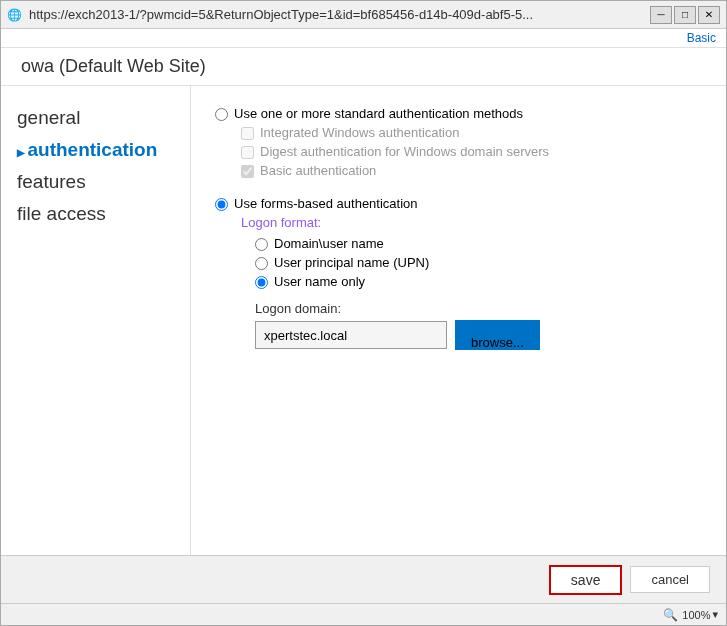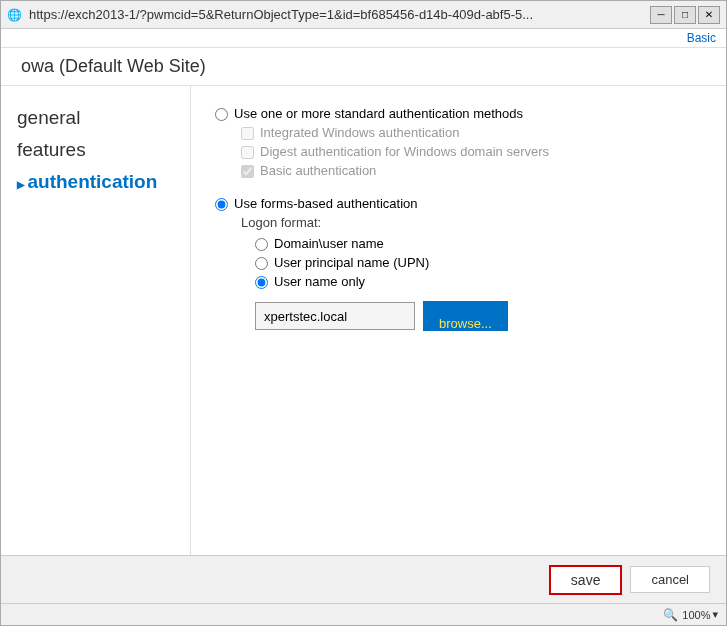--- a/index.html
+++ b/index.html
@@ -143,21 +143,21 @@
     }
     .disabled-text {
       color: #999;
     }
     .forms-section {
       margin-top: 18px;
     }
     .logon-format-label {
       margin-left: 26px;
       margin-bottom: 6px;
-      color: #404040;
+      color: #8b5cf6;
       font-size: 13px;
     }
     .logon-format-options {
       margin-left: 40px;
     }
     .logon-domain-section {
       margin-left: 40px;
       margin-top: 12px;
     }
     .logon-domain-label {
@@ -166,27 +166,27 @@
     }
     .domain-input-row {
       display: flex;
       align-items: center;
       gap: 8px;
     }
     .domain-input {
       border: 1px solid #999;
       padding: 4px 8px;
       font-size: 13px;
-      width: 160px;
+      width: 192px;
       height: 28px;
       background: #f5f5f5;
     }
     .browse-btn {
       background: #0072c6;
-      color: #fde047;
+      color: #000000;
       border: none;
       padding: 15px 16px;
       height: 28px;
       cursor: pointer;
       font-size: 13px;
     }
     .footer {
       background: #f0f0f0;
       border-top: 1px solid #ccc;
       display: flex;
@@ -262,25 +262,28 @@
   <div class="page-title-bar">
     <div class="page-title">owa (Default Web Site)</div>
   </div>
 
   <div class="content-area">
 
     <div class="sidebar">
       <div class="sidebar-item">
         <span>general</span>
       </div>
+      <div class="sidebar-item active">
+        <span>authentication</span>
+      </div>
       <div class="sidebar-item">
         <span>features</span>
       </div>
-      <div class="sidebar-item active">
-        <span>authentication</span>
+      <div class="sidebar-item">
+        <span>file access</span>
       </div>
     </div>
 
     <div class="main-panel">
 
       <div class="radio-group">
         <div class="radio-row">
           <input type="radio" name="auth-type" id="standard-auth" style="">
           <label for="standard-auth">Use one or more standard authentication methods</label>
         </div>
@@ -317,20 +320,21 @@
             <input type="radio" name="logon-format" id="upn" style="">
             <label for="upn">User principal name (UPN)</label>
           </div>
           <div class="radio-row">
             <input type="radio" name="logon-format" id="user-name-only" checked="" style="">
             <label for="user-name-only">User name only</label>
           </div>
         </div>
 
         <div class="logon-domain-section">
+          <div class="logon-domain-label">Logon domain:</div>
           <div class="domain-input-row">
             <input type="text" class="domain-input" value="xpertstec.local" style="">
             <button class="browse-btn">browse...</button>
           </div>
         </div>
       </div>
 
     </div>
   </div>
 

